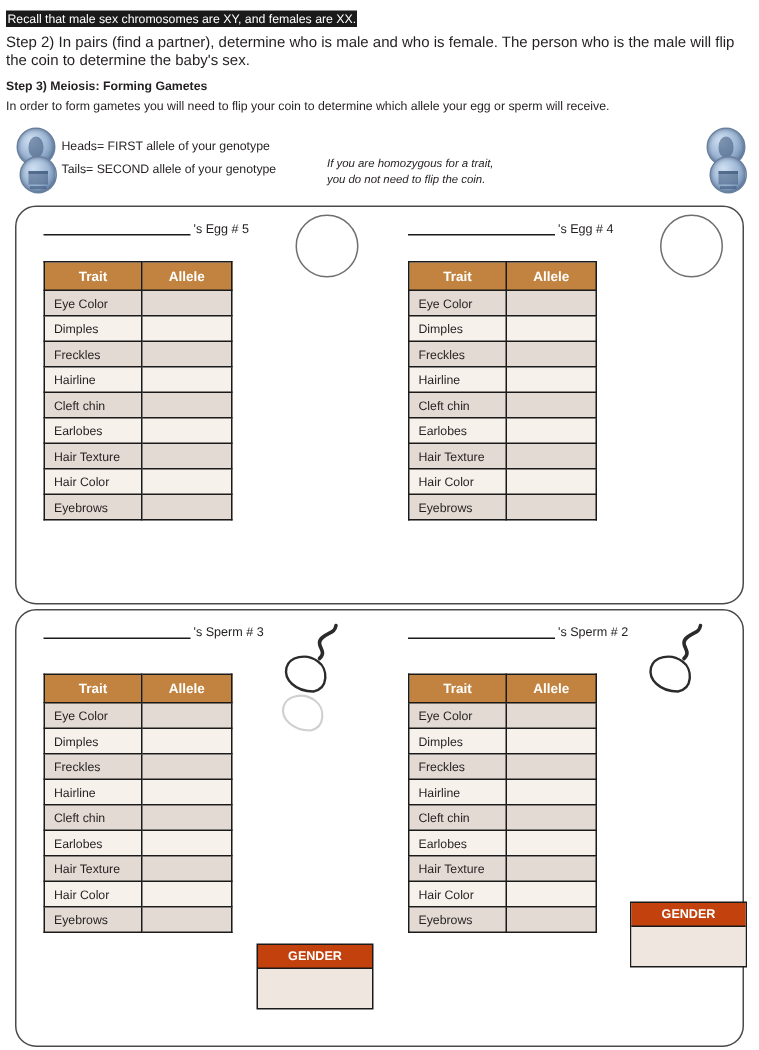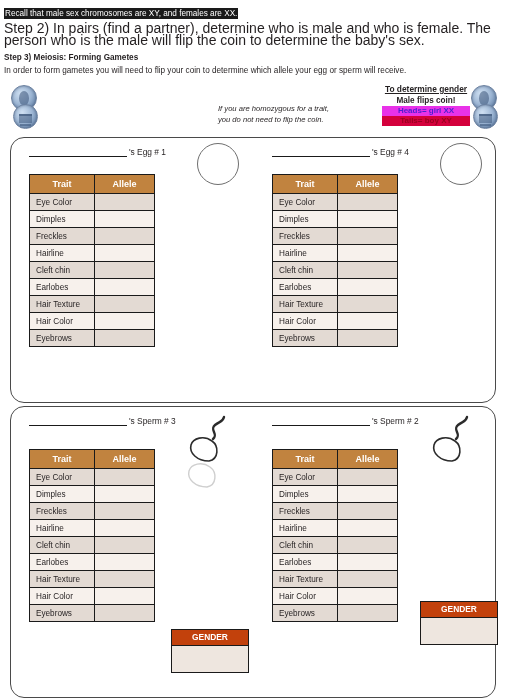--- a/index.html
+++ b/index.html
@@ -26,21 +26,21 @@
   .hl-black {
     display: inline-block;
     background: #1a1a1a;
     color: #ffffff;
     font-size: 8.2px;
     line-height: 11px;
     padding: 0 1px;
     white-space: nowrap;
   }
   .para {
-    font-size: 14px;
+    font-size: 10px;
     line-height: 11.5px;
     margin-top: 3px;
     width: 492px;
   }
   .step-head {
     font-size: 8.2px;
     font-weight: bold;
     margin-top: 7px;
   }
   .para2 {
@@ -277,48 +277,46 @@
 
   <div class="coinstack left">
     <div class="coin c-heads">
         <span class="profile"></span>
       </div>
     <div class="coin c-tails">
         <span class="bldg"></span>
       </div>
   </div>
 
+  <div class="legend-text">
+    <div>Heads= FIRST allele of your genotype</div>
+    <div>Tails= SECOND allele of your genotype</div>
+  </div>
 
   <div class="legend-note">
     <div>If you are homozygous for a trait,</div>
     <div>you do not need to flip the coin.</div>
   </div>
 
-  <div class="gender-key">
-    <div class="gk-title">To determine gender</div>
-    <div class="gk-sub">Male flips coin!</div>
-    <span class="gk-line gk-girl">Heads=  girl  XX</span>
-    <span class="gk-line gk-boy">Tails= boy  XY</span>
-  </div>
 
   <div class="coinstack right">
     <div class="coin c-heads">
         <span class="profile"></span>
       </div>
     <div class="coin c-tails">
         <span class="bldg"></span>
       </div>
   </div>
 </div>
 
 <div class="panel panel-egg">
 
   <div class="gamete g-left">
     <div class="name-row">
-      <span class="blank-line"></span><span class="name-suffix">'s Egg # 1</span>
+      <span class="blank-line"></span><span class="name-suffix">'s Egg # 5</span>
     </div>
     <div class="egg-circle"></div>
     <table class="trait-table">
       <thead>
         <tr>
           <th class="col-trait">Trait</th>
           <th class="col-allele">Allele</th>
         </tr>
       </thead>
       <tbody>

